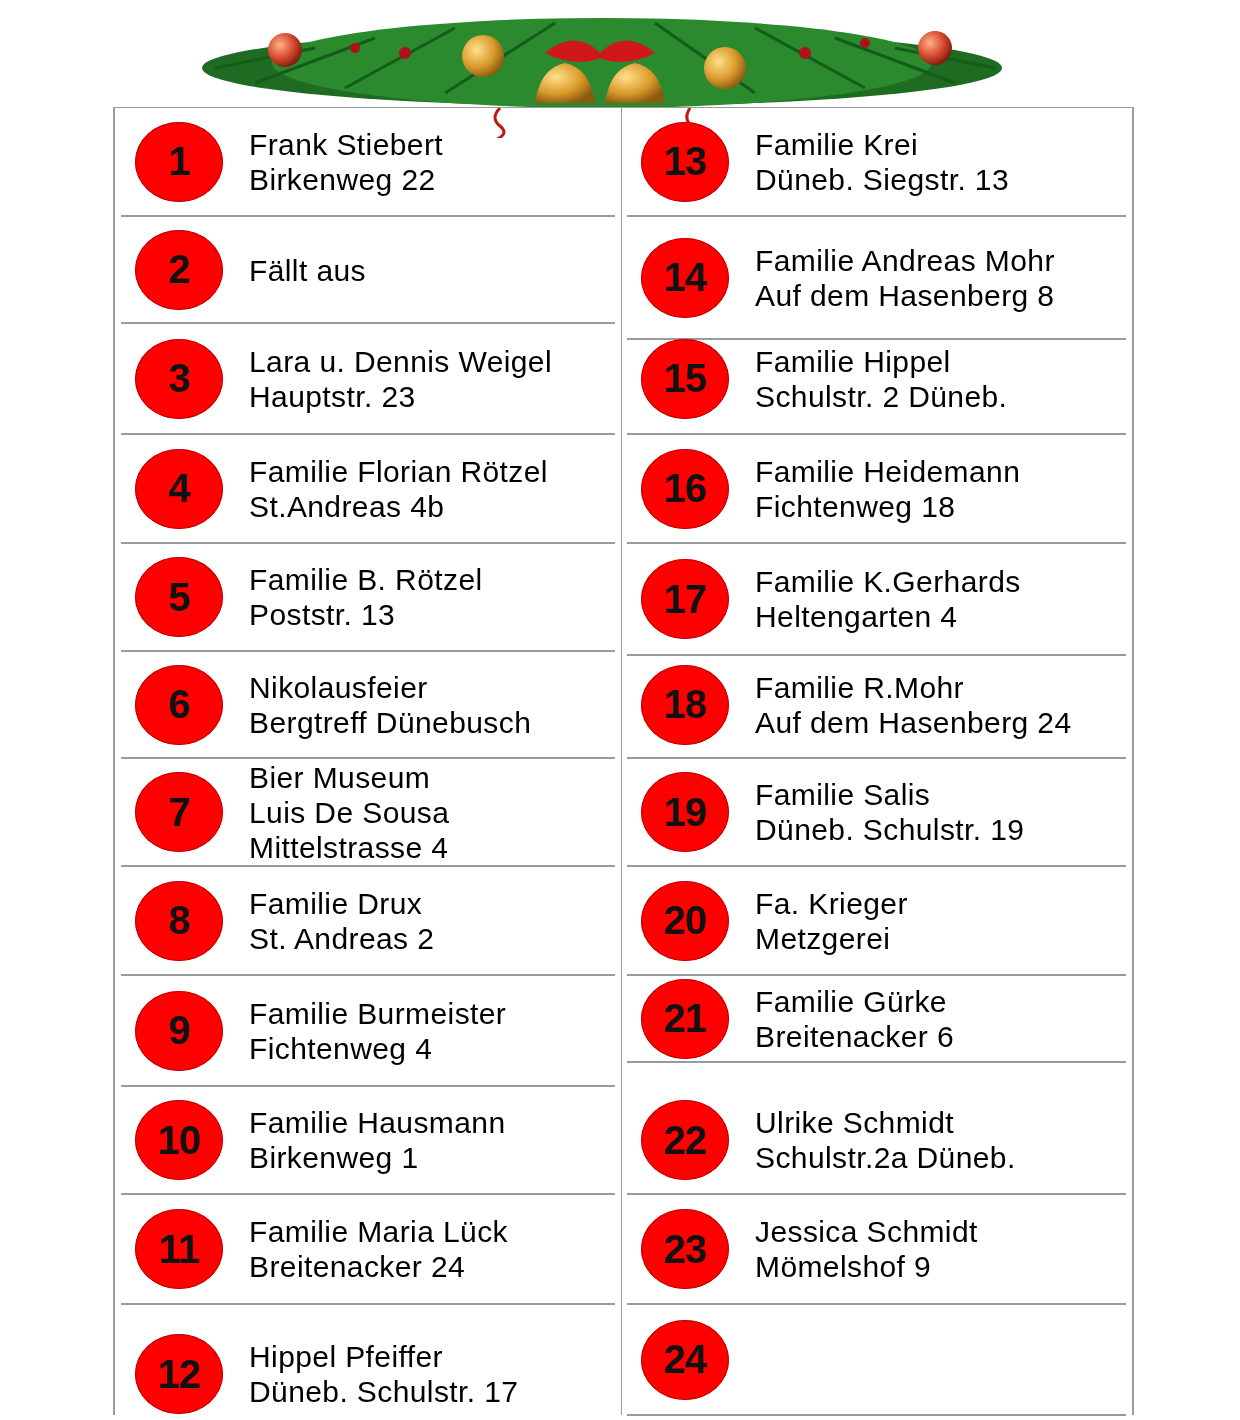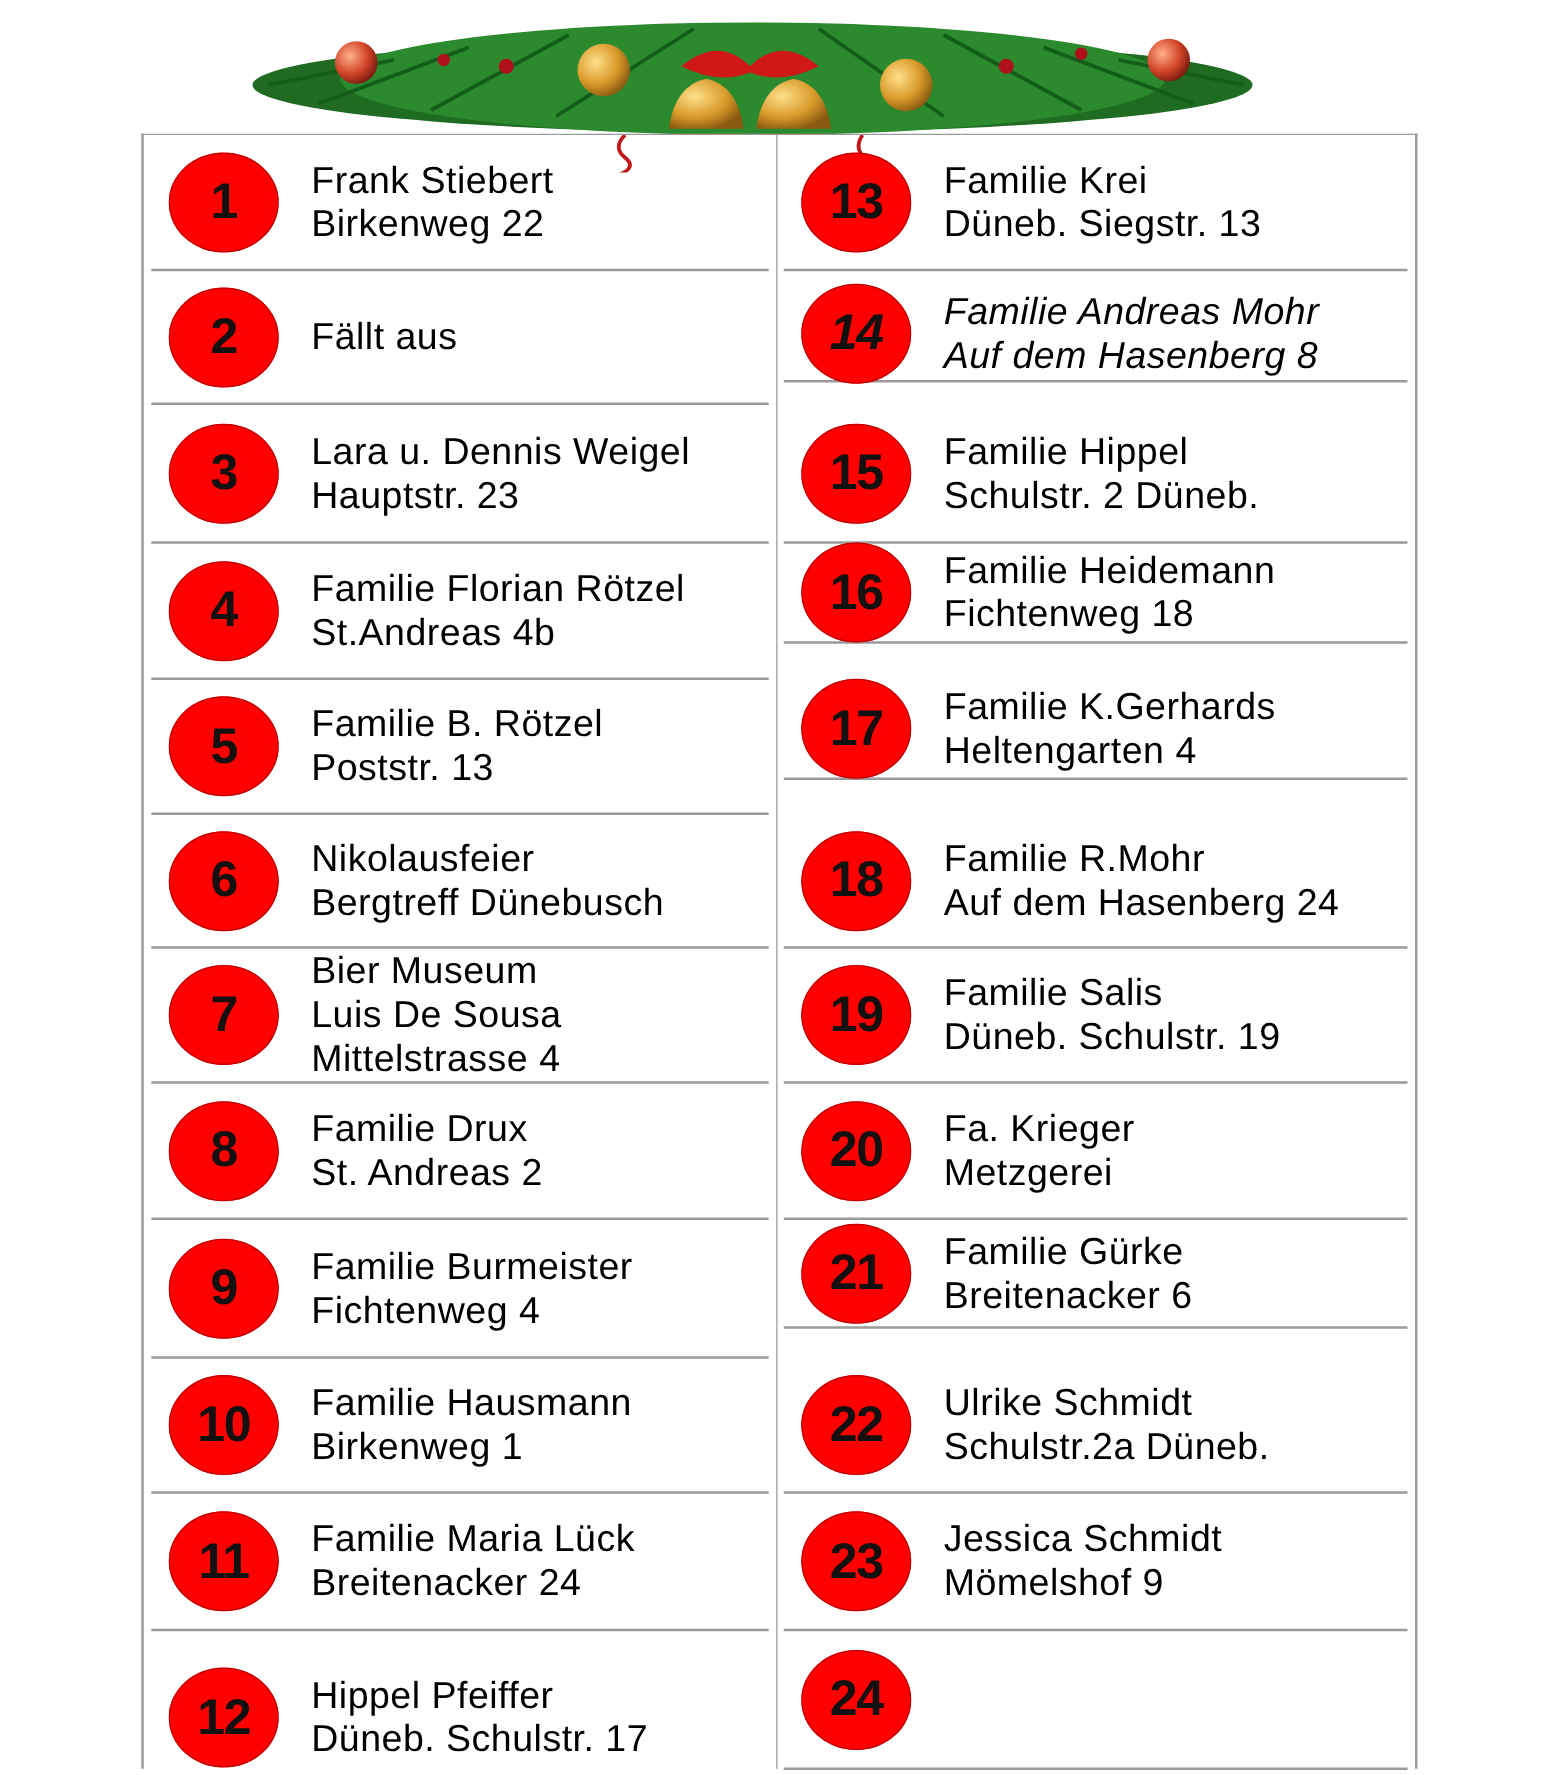--- a/index.html
+++ b/index.html
@@ -172,48 +172,48 @@
   <div class="col right" id="col-right">
       <div class="cell" style="top: 0px; height: 109px;">
         <div class="badge">
           <span>13</span>
         </div>
         <div class="text">
           <div>Familie  Krei</div>
           <div>Düneb. Siegstr. 13</div>
         </div>
       </div>
-      <div class="cell" style="top: 121px; height: 77px; font-style: italic;">
+      <div class="cell" style="top: 109px; height: 123px;">
         <div class="badge">
           <span>14</span>
         </div>
         <div class="text">
           <div>Familie Andreas Mohr</div>
           <div>Auf dem Hasenberg 8</div>
         </div>
       </div>
       <div class="cell" style="top: 216px; height: 111px;">
         <div class="badge">
           <span>15</span>
         </div>
         <div class="text">
           <div>Familie Hippel</div>
           <div>Schulstr. 2 Düneb.</div>
         </div>
       </div>
-      <div class="cell" style="top: 327px; height: 80px;">
+      <div class="cell" style="top: 327px; height: 109px;">
         <div class="badge">
           <span>16</span>
         </div>
         <div class="text">
           <div>Familie Heidemann</div>
           <div>Fichtenweg 18</div>
         </div>
       </div>
-      <div class="cell" style="top: 436px; height: 80px;">
+      <div class="cell" style="top: 436px; height: 112px;">
         <div class="badge">
           <span>17</span>
         </div>
         <div class="text">
           <div>Familie K.Gerhards</div>
           <div>Heltengarten  4</div>
         </div>
       </div>
       <div class="cell" style="top: 544px; height: 107px;">
         <div class="badge">

